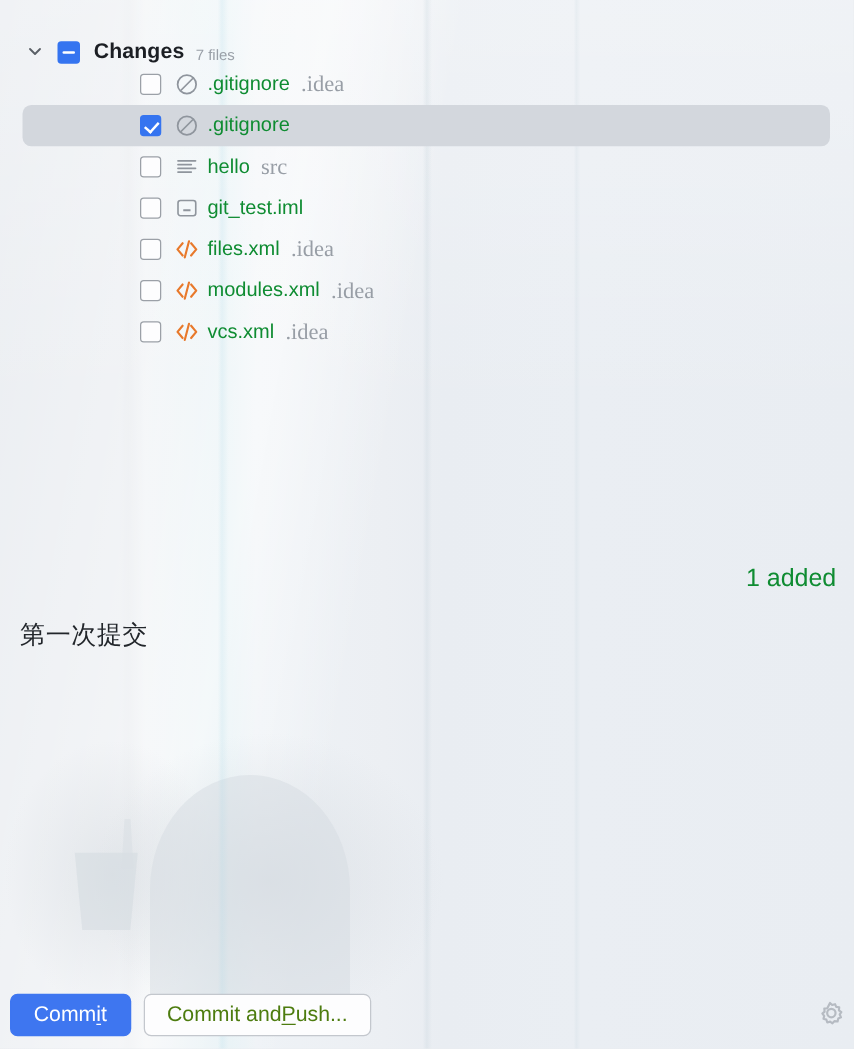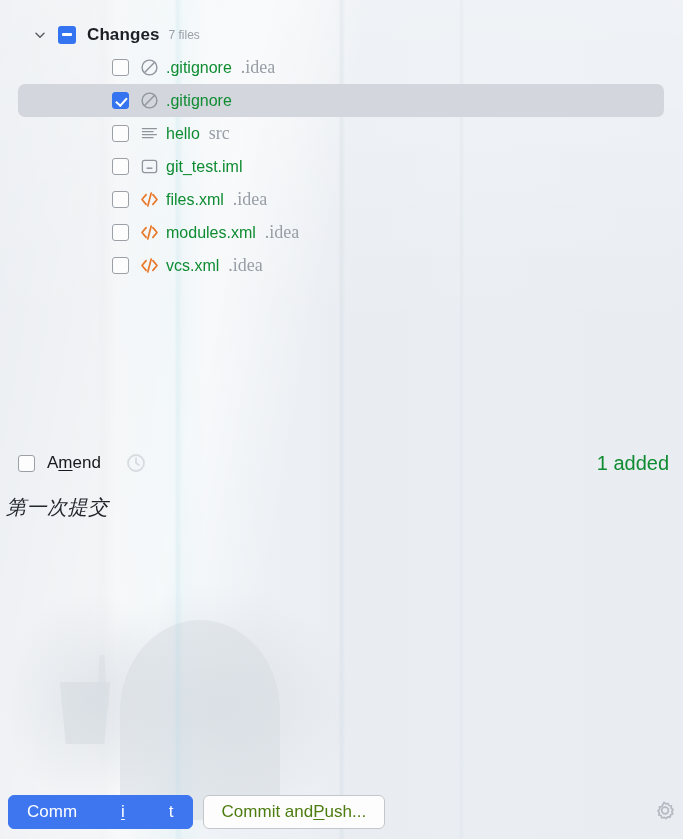--- a/index.html
+++ b/index.html
@@ -69,23 +69,23 @@
     z-index: 2;
     width: 683px;
     height: 839px;
   }
 
   
   .tree { padding-top: 18px; }
 
   .tree-row {
     display: flex;
-    align-items: center;
+    align-items: flex-end;
     height: 33px;
-    padding-left: 30px;
+    padding-left: 18px;
   }
 
   .chevron {
     width: 20px; height: 20px;
     display: flex; align-items: center; justify-content: center;
     flex: 0 0 auto;
     color: #5a5f66;
   }
   .chevron svg { display: block; }
 
@@ -203,27 +203,26 @@
     position: absolute;
     right: 14px;
     top: 452px;
     font-size: 20px;
     color: #0f8c32;
   }
 
   
   .commit-message {
     position: absolute;
-    left: 6px;
+    left: 16px;
     top: 494px;
     font-family: "DejaVu Serif", "Liberation Serif", serif;
     font-size: 20px;
     color: #22262b;
     letter-spacing: 0.5px;
-    font-style: italic;
   }
 
   
   .button-bar {
     position: absolute;
     left: 0; bottom: 0;
     width: 683px;
     height: 55px;
     display: flex;
     align-items: center;
@@ -238,21 +237,20 @@
     align-items: center;
     justify-content: center;
     padding: 0 18px;
     white-space: nowrap;
   }
   .btn u { text-decoration: underline; text-underline-offset: 2px; }
   .btn-primary {
     background: #3e76f0;
     color: #ffffff;
     border: 1px solid #3e76f0;
-    gap: 44px;
   }
   .btn-secondary {
     background: #fdfdfe;
     color: #4d7c0f;
     border: 1px solid #c3c7cd;
   }
 
   
   .watermark {
     position: absolute;
@@ -374,30 +372,20 @@
               <path d="M12.9 4.6 L17.0 9.5 L12.9 14.4" fill="none" stroke="#e8792b" stroke-width="1.7" stroke-linecap="round" stroke-linejoin="round"></path>
               <line x1="11.2" y1="3" x2="7.8" y2="16" stroke="#e8792b" stroke-width="1.7" stroke-linecap="round"></line>
             </svg>
           </span>
           <span class="fname">vcs.xml</span>
           <span class="fpath">.idea</span>
         </div>
       </div>
   </div>
 
-  <div class="amend-row">
-    <span class="cb" id="amend-checkbox"></span>
-    <span class="amend-label"><span>A</span><u>m</u><span>end</span></span>
-    <span class="clock-icon">
-      <svg width="20" height="20" viewBox="0 0 20 20">
-        <circle cx="10" cy="10" r="8" fill="none" stroke="#d7dbe0" stroke-width="1.8"></circle>
-        <path d="M10 5.5 V10 L13 12" fill="none" stroke="#d7dbe0" stroke-width="1.8" stroke-linecap="round" stroke-linejoin="round"></path>
-      </svg>
-    </span>
-  </div>
 
   <div class="added-count">1 added</div>
 
   <div class="commit-message" placeholder="Commit Message">第一次提交</div>
 
   <div class="button-bar">
     <div class="btn btn-primary">
         <span>Comm</span>
         <u>i</u>
         <span>t</span>

